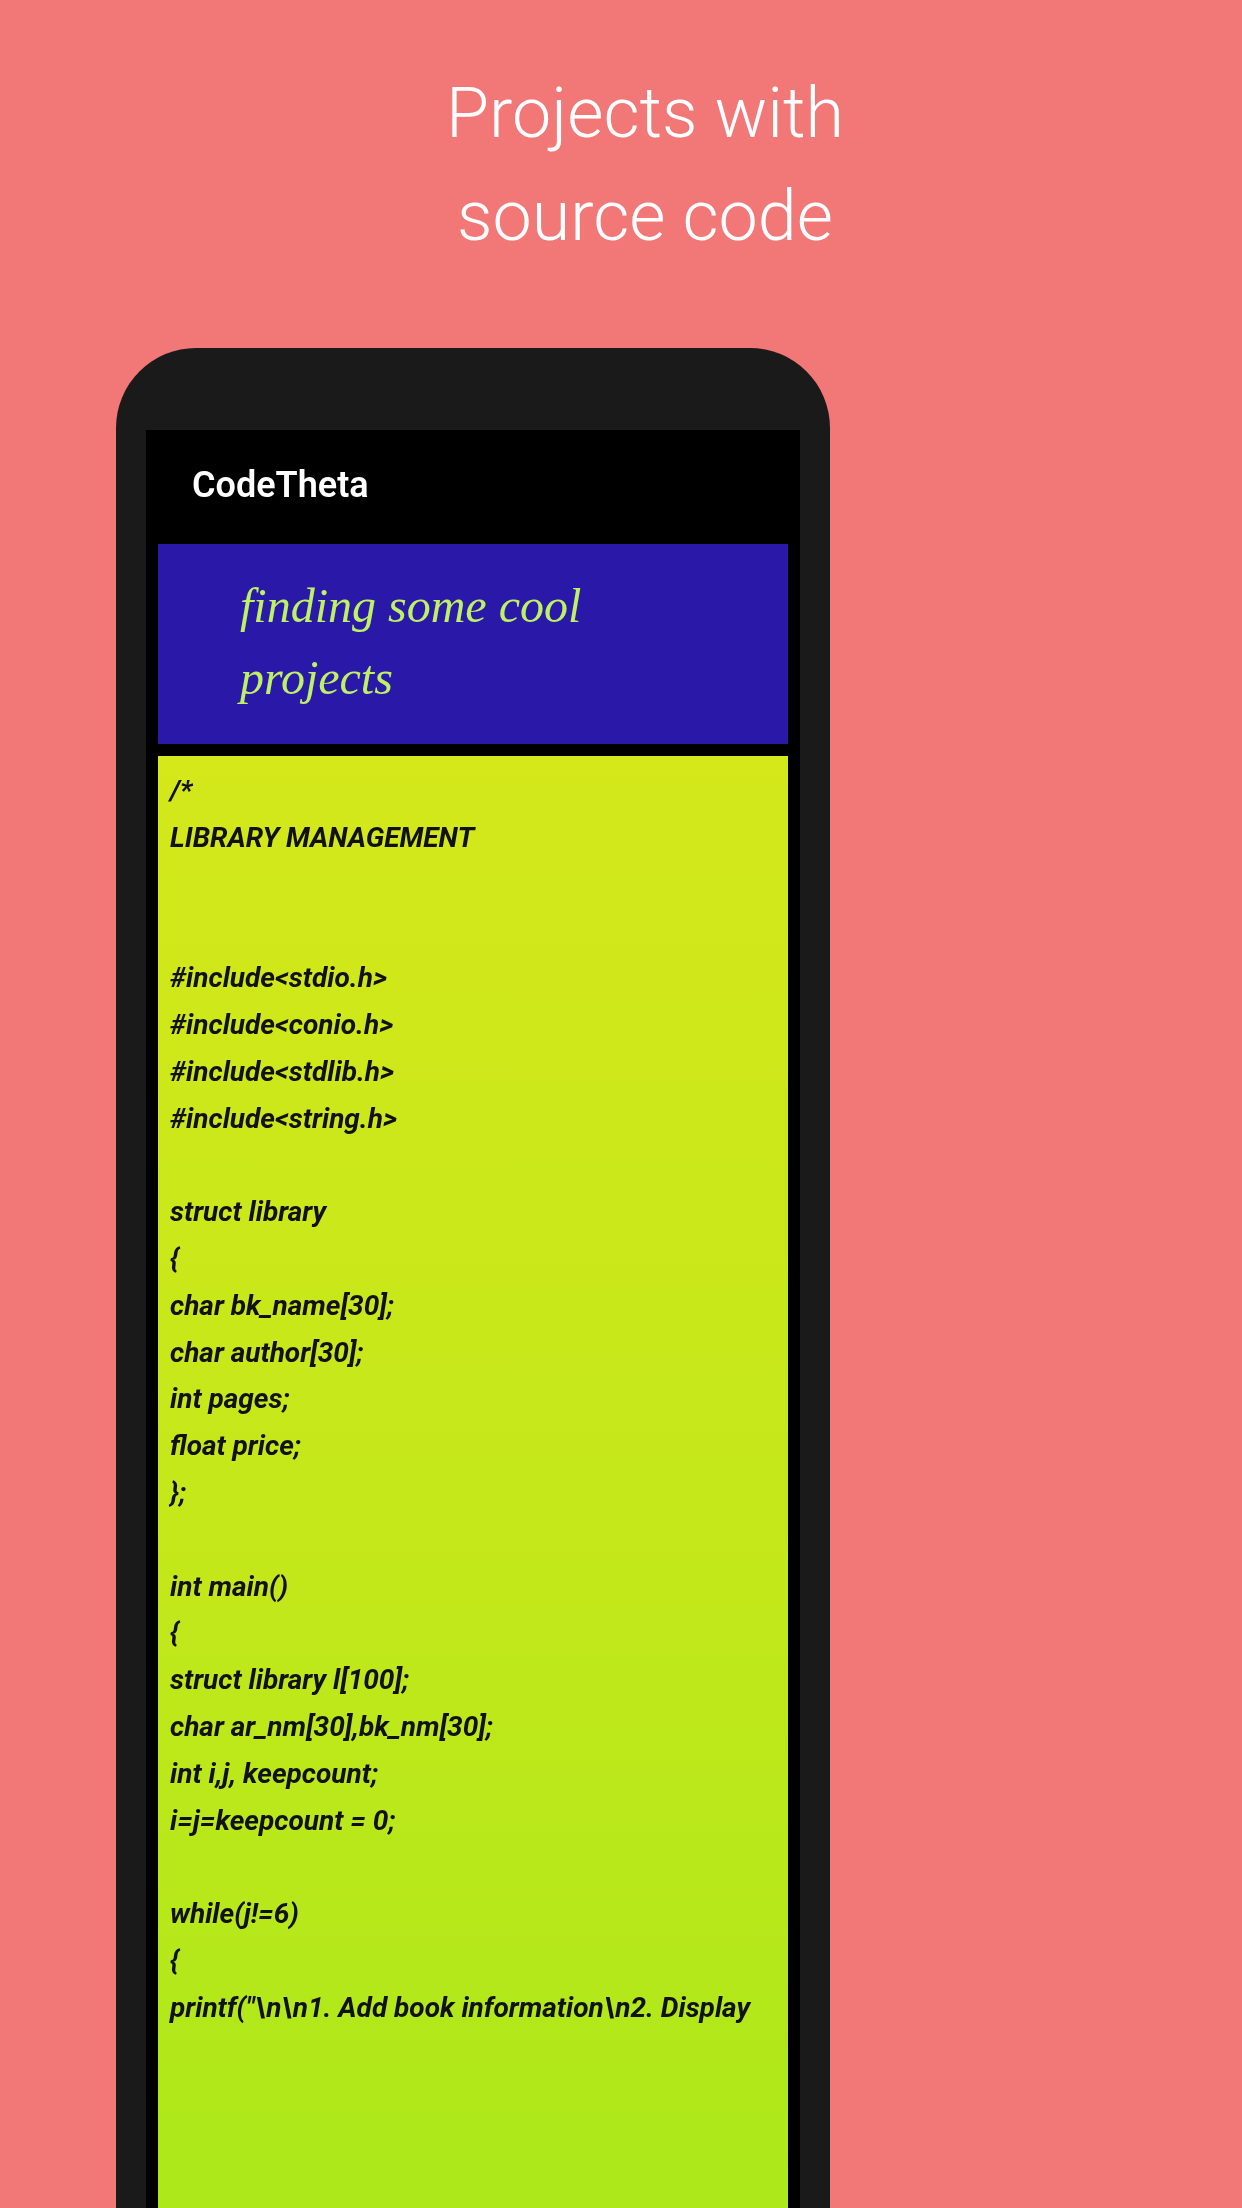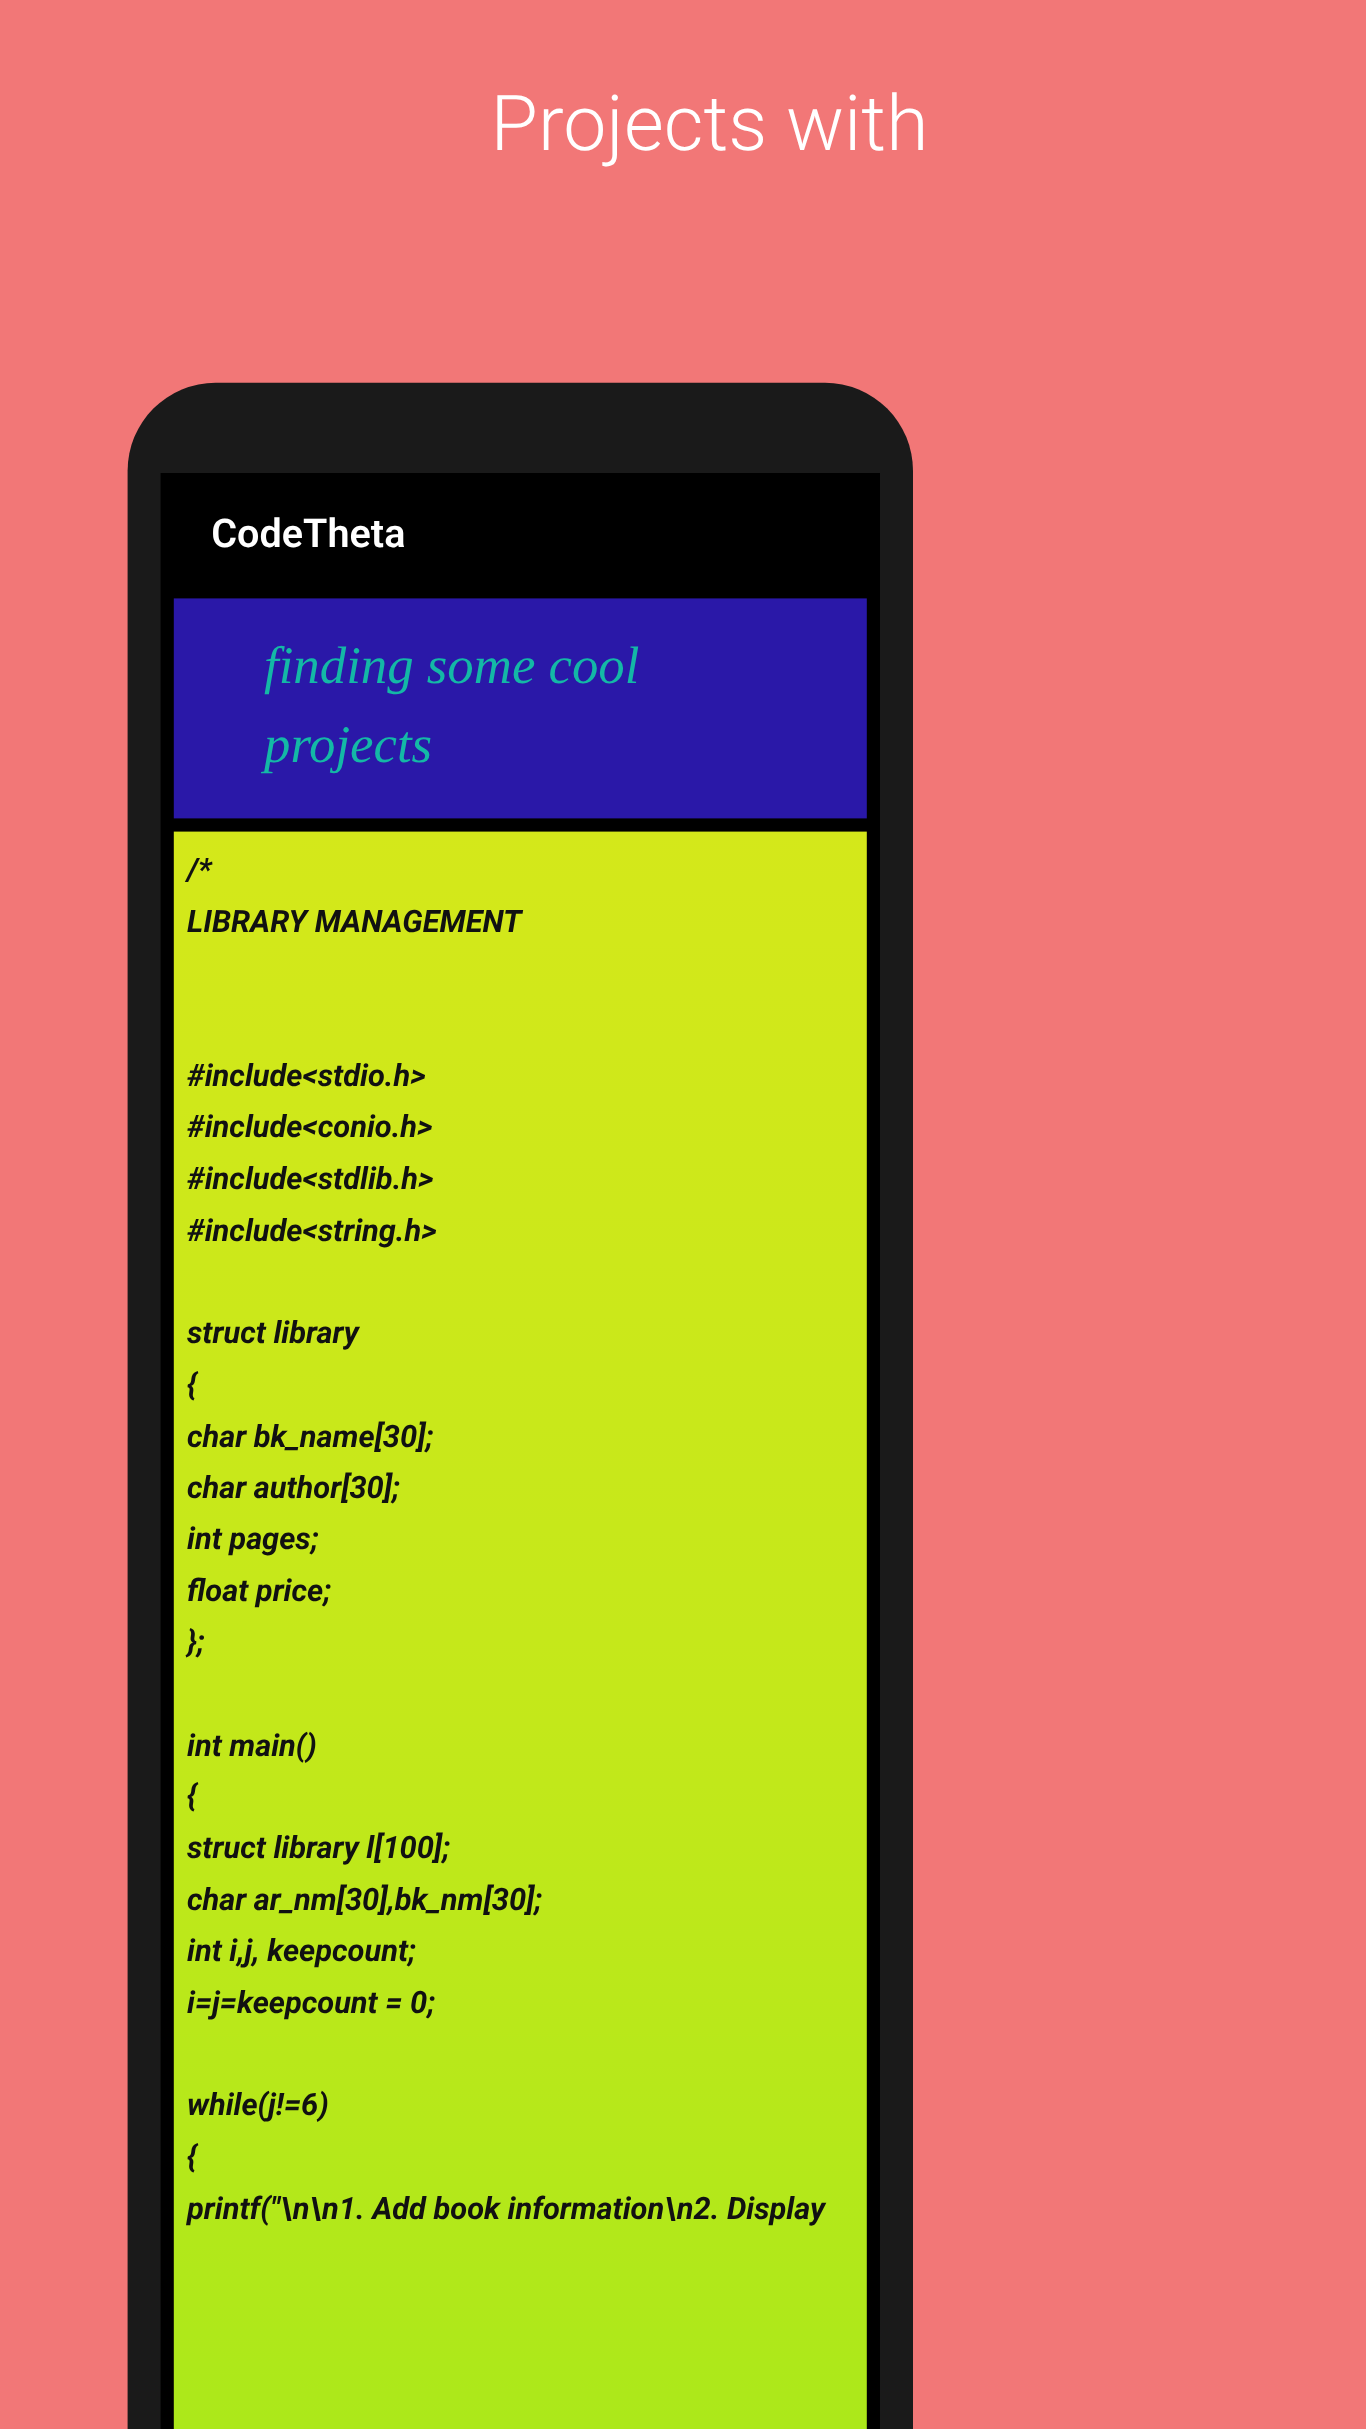--- a/index.html
+++ b/index.html
@@ -41,21 +41,21 @@
     font-size: 36px;
     font-weight: 600;
   }
   .banner {
     background: #2a18a8;
     padding: 14px 70px 18px 70px;
     min-height: 135px;
   }
   .banner-text {
     font-family: "Segoe Script", "Brush Script MT", cursive;
-    color: #14b8a6;
+    color: #bef264;
     font-size: 48px;
     font-style: italic;
     line-height: 1.5;
   }
   .code-area {
     background: linear-gradient(180deg, #d4e81a 0%, #c4e81a 50%, #a8e81a 100%);
     color: #111;
     font-family: "Segoe UI", Roboto, sans-serif;
     font-size: 28px;
     font-weight: 700;
@@ -68,20 +68,21 @@
   }
   .code-line {
     padding: 0 0 4px 0;
   }
 </style>
 </head>
 <body>
 
 <div class="promo-title">
   <div>Projects with</div>
+  <div>source code</div>
 </div>
 
 <div class="phone-frame">
   <div class="phone-inner">
     <div class="app-header">
       <span>CodeTheta</span>
     </div>
     <div class="banner">
       <div class="banner-text">finding some cool projects</div>
     </div>

